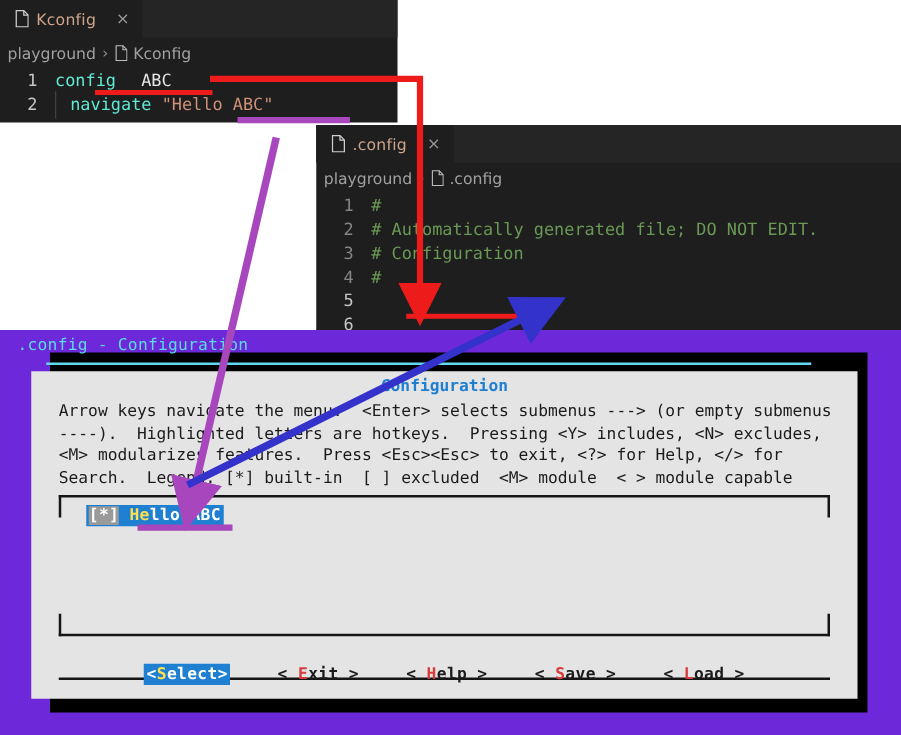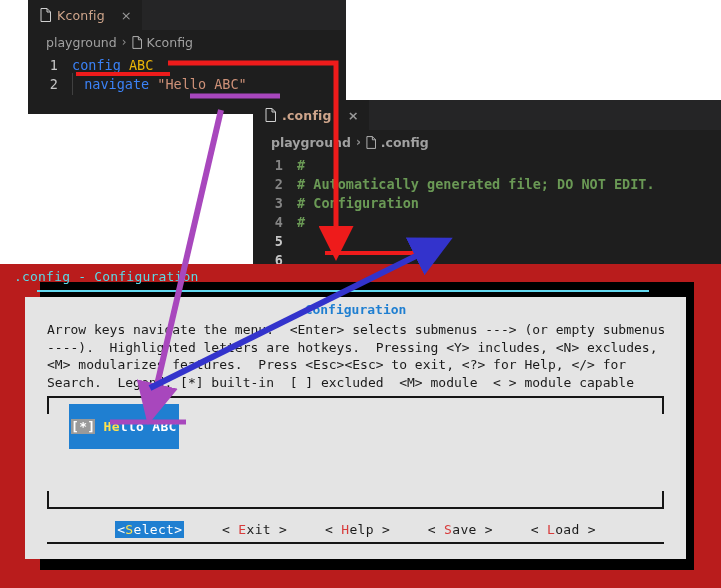--- a/index.html
+++ b/index.html
@@ -16,66 +16,66 @@
   .tabbar{height:30px;background:#252526;display:flex;align-items:stretch;}
   .tab{display:flex;align-items:center;gap:6px;padding:0 10px 0 12px;
        background:#1e1e1e;color:#cfa58b;font-family:"DejaVu Sans",sans-serif;
        font-size:12.5px;height:30px;box-sizing:border-box;}
   .tab .fileicon{width:11px;height:14px;display:block;}
   .tab .tabname{letter-spacing:.2px;}
   .tab .tabclose{color:#9a9a9a;font-size:13px;margin-left:10px;line-height:1;}
   .tabfill{flex:1;background:#252526;}
 
   .breadcrumb{height:24px;display:flex;align-items:center;gap:5px;
-              padding-left:18px;color:#a1a1a1;
+              padding-left:6px;color:#a1a1a1;
               font-family:"DejaVu Sans",sans-serif;font-size:12.5px;}
   .breadcrumb .sep{color:#8c8c8c;font-size:12px;}
   .breadcrumb .fileicon{width:10px;height:13px;display:block;}
 
   .code{padding-top:2px;font-family:"DejaVu Sans Mono",monospace;font-size:13.5px;line-height:19px;}
   .cline{display:flex;white-space:pre;}
   .lnum{width:44px;text-align:right;padding-right:14px;color:#858585;box-sizing:border-box;flex:none;}
   .lnum.cur{color:#c6c6c6;}
   .ctext{color:#d4d4d4;}
-  .kw{color:#3b82f6;text-align:right;}
-  .id{color:#eab308;}
+  .kw{color:#5eead4;text-align:right;}
+  .id{color:#e5e5e5;padding-left:12px;}
   .str{color:#ce9178;}
   .cmt{color:#6a9955;}
   .indentguide{position:relative;}
   .indentguide:before{content:"";position:absolute;left:0;top:-3px;bottom:-3px;width:1px;background:#404040;}
 
   
-  #kconfig-editor{left:0;top:0;width:318px;height:114px;margin-left:28px;}
+  #kconfig-editor{left:0;top:0;width:318px;height:98px;}
   #kconfig-editor .tab{background:#1e1e1e;}
   #kconfig-editor .tabbar{background:#252526;}
 
   
-  #config-editor{left:253px;top:100px;width:468px;height:166px;font-weight:bold;}
+  #config-editor{left:253px;top:100px;width:468px;height:166px;}
   #config-editor .tabbar{background:#252526;}
 
   
-  #terminal{position:absolute;left:0;top:264px;width:721px;height:324px;background:#b91c1c;}
+  #terminal{position:absolute;left:0;top:264px;width:721px;height:324px;background:#6d28d9;}
   .term-inner-black{position:absolute;left:40px;top:18px;right:27px;bottom:18px;background:#000000;}
   .mc-titlebar{position:absolute;left:14px;top:5px;color:#5adbe8;font-size:13px;
                font-family:"DejaVu Sans Mono",monospace;letter-spacing:.2px;}
   .mc-titlerule{position:absolute;left:37px;top:26px;right:72px;height:2px;background:#61d8ef;}
 
   .mc-dialog{position:absolute;left:25px;top:33px;width:661px;height:262px;background:#e4e4e4;}
   .mc-heading{position:absolute;top:5px;left:0;width:100%;text-align:center;
               color:#1f7fd1;font-weight:bold;font-size:13px;}
   .mc-help{position:absolute;left:22px;top:24px;right:18px;color:#1b1b1b;
            font-size:13px;line-height:17.5px;white-space:pre-wrap;}
   .mc-listbox{position:absolute;left:22px;top:99px;right:22px;height:113px;}
   .mc-listbox .brk{position:absolute;background:#151515;}
   .mc-item{position:absolute;left:22px;top:8px;background:#1f7fd1;color:#ffffff;
-           font-size:13px;font-weight:bold;padding:15px 2px;letter-spacing:.3px;}
+           font-size:13px;font-weight:bold;padding:1px 2px;letter-spacing:.3px;}
   .mc-item .boxsel{background:#9a9a9a;color:#ffffff;}
   .mc-item .hot{color:#ffe14d;}
   .mc-buttons{position:absolute;left:0;top:224px;width:100%;text-align:center;font-size:13px;}
-  .mc-buttons .btn{display:inline-block;margin:0 15px;color:#1b1b1b;font-weight:normal;letter-spacing:.3px;}
+  .mc-buttons .btn{display:inline-block;margin:10px 15px;color:#1b1b1b;font-weight:bold;letter-spacing:.3px;}
   .mc-buttons .btn.sel{background:#1f7fd1;color:#ffffff;padding:1px 2px;}
   .mc-buttons .btn.sel .hot{color:#ffe14d;}
   .mc-buttons .btn .hot{color:#d83b3b;}
   .mc-botrule{position:absolute;left:22px;right:22px;top:245px;height:2px;background:#151515;}
 
   
   #annotations{position:absolute;left:0;top:0;width:721px;height:588px;pointer-events:none;}
 </style>
 </head>
 <body>

